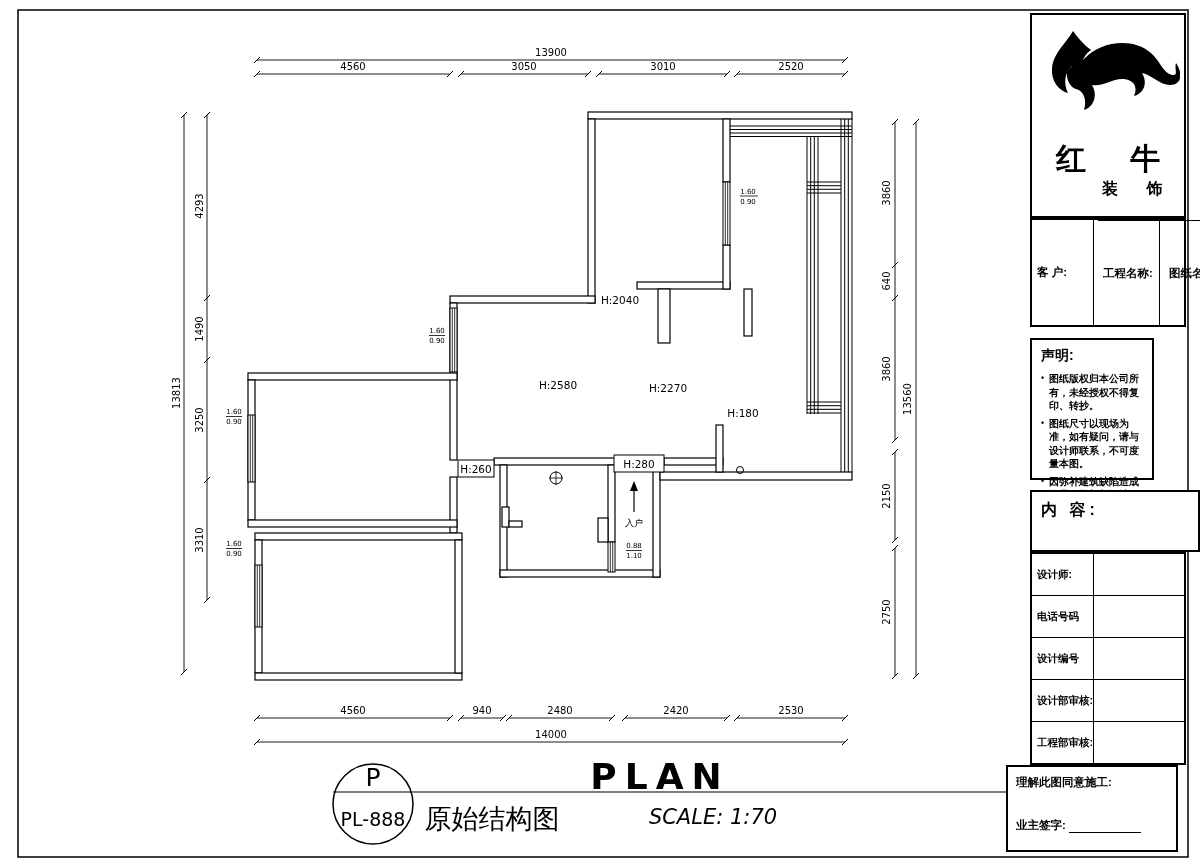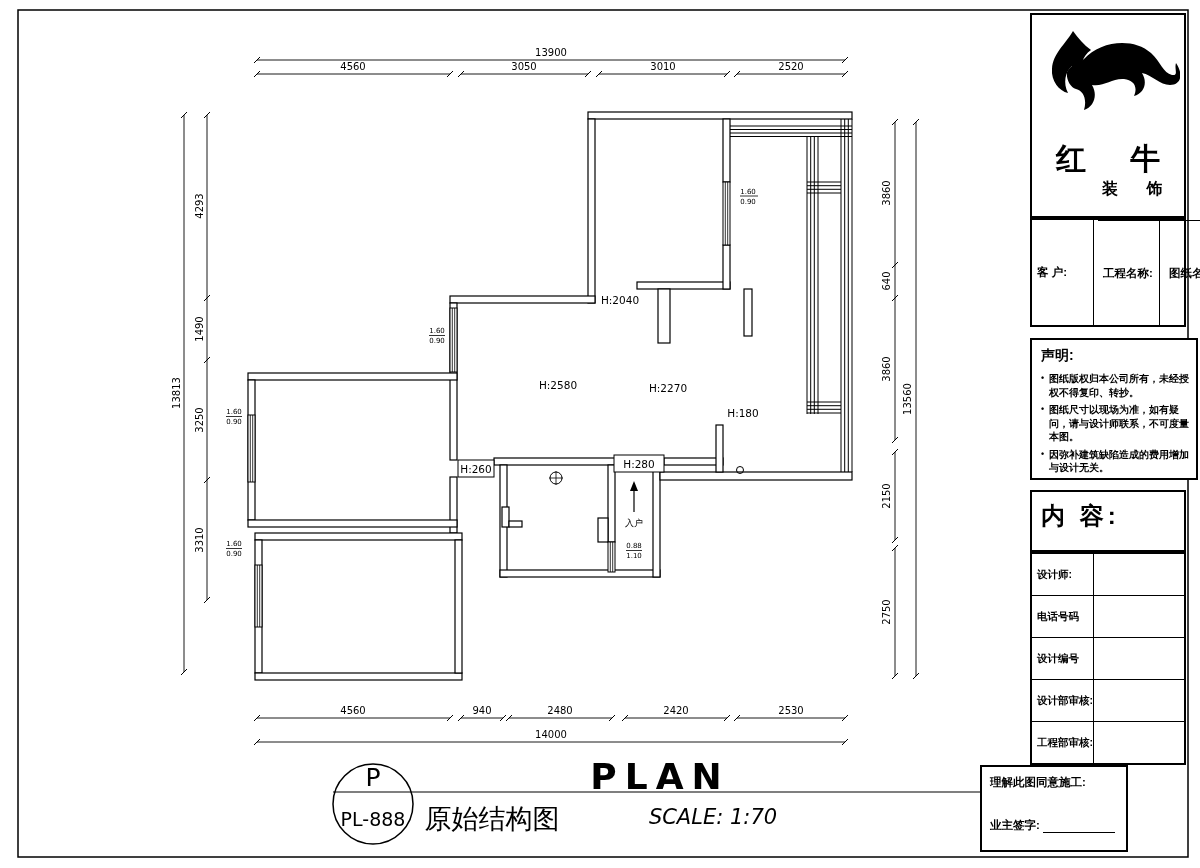--- a/index.html
+++ b/index.html
@@ -23,28 +23,28 @@
   .tb-box{position:absolute;background:#fff;border:2px solid #000;box-sizing:border-box;}
   .logo-box{left:1030px;top:13px;width:156px;height:205px;padding-left:26px;}
   .brand1{position:absolute;left:24px;top:124px;font-size:30px;font-weight:700;letter-spacing:18px;white-space:nowrap;}
   .brand2{position:absolute;left:70px;top:164px;font-size:16px;font-weight:700;letter-spacing:12px;white-space:nowrap;}
   .bull{position:absolute;left:8px;top:14px;}
   .fields-box{left:1030px;top:218px;width:156px;height:109px;display:flex;flex-direction:row;}
   .tb-row{flex:1;display:flex;align-items:center;border-top:1.5px solid #000;}
   .tb-row:first-child{border-top:none;}
   .tb-label{width:56px;padding:0 0 0 5px;font-size:11.5px;font-weight:700;border-right:1.5px solid #000;align-self:stretch;display:flex;align-items:center;}
   .tb-value{flex:1;font-size:11px;padding-left:4px;}
-  .stmt-box{left:1030px;top:338px;width:168px;height:142px;padding:7px 6px 14px 9px;}
+  .stmt-box{left:1030px;top:338px;width:124px;height:142px;padding:7px 6px 14px 9px;}
   .stmt-title{font-size:14px;font-weight:700;margin-bottom:7px;}
   .stmt-item{font-size:10px;font-weight:600;line-height:1.35;margin-bottom:4px;padding-left:8px;position:relative;}
   .stmt-item::before{content:"•";position:absolute;left:0;top:0;font-size:9px;}
-  .content-box{left:1030px;top:490px;width:156px;height:62px;padding:8px 16px 0 9px;font-size:24px;font-weight:700;letter-spacing:4px;}
+  .content-box{left:1030px;top:490px;width:170px;height:62px;padding:8px 16px 0 9px;font-size:16px;font-weight:700;letter-spacing:4px;}
   .rows-box{left:1030px;top:552px;width:156px;height:213px;display:flex;flex-direction:column;}
   .rows-box .tb-label{width:56px;font-size:10.5px;white-space:nowrap;overflow:visible;}
-  .appr-box{left:980px;top:765px;width:148px;height:87px;padding:8px 6px 0 8px;}
+  .appr-box{left:1006px;top:765px;width:172px;height:87px;padding:8px 6px 0 8px;}
   .appr-l1{font-size:11.5px;font-weight:700;}
   .appr-l2{font-size:11.5px;font-weight:700;margin-top:28px;display:flex;align-items:flex-end;}
   .sig-line{display:inline-block;width:72px;border-bottom:1.5px solid #000;margin-left:3px;height:12px;}
 </style>
 </head>
 <body>
 
 <div class="sheet">
 
   <svg class="plan-svg" viewBox="0 0 1200 868">

